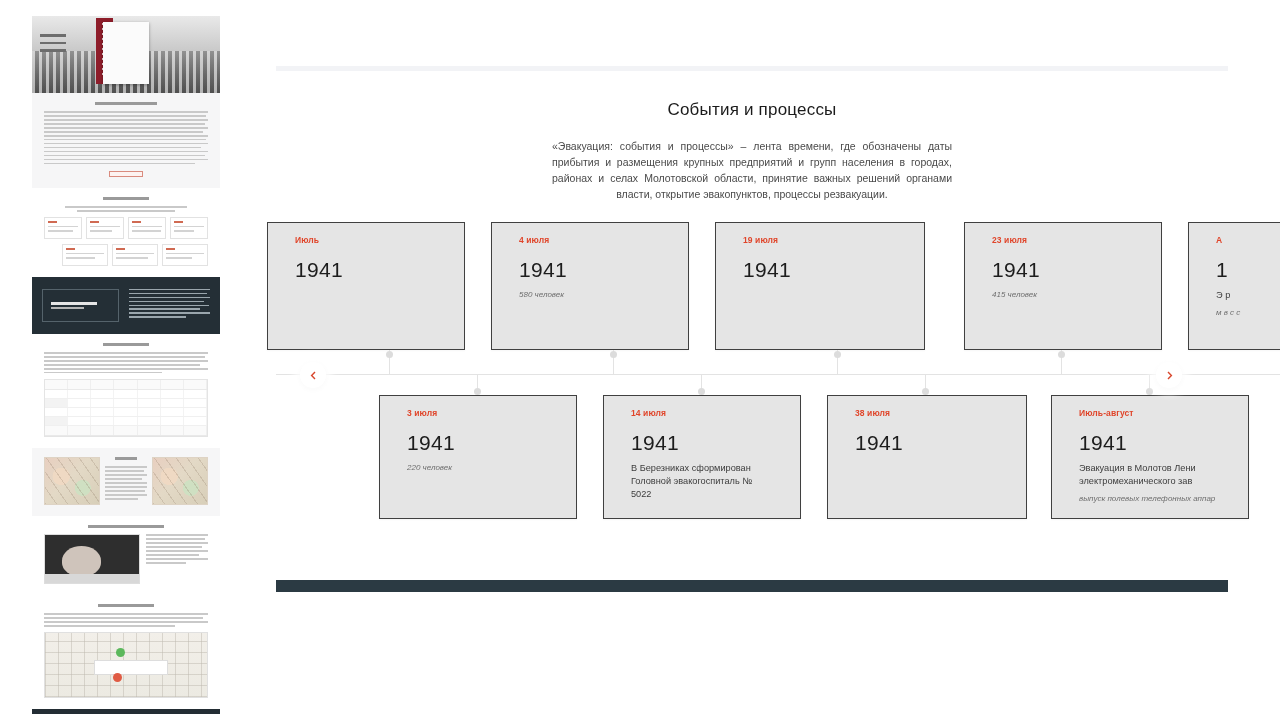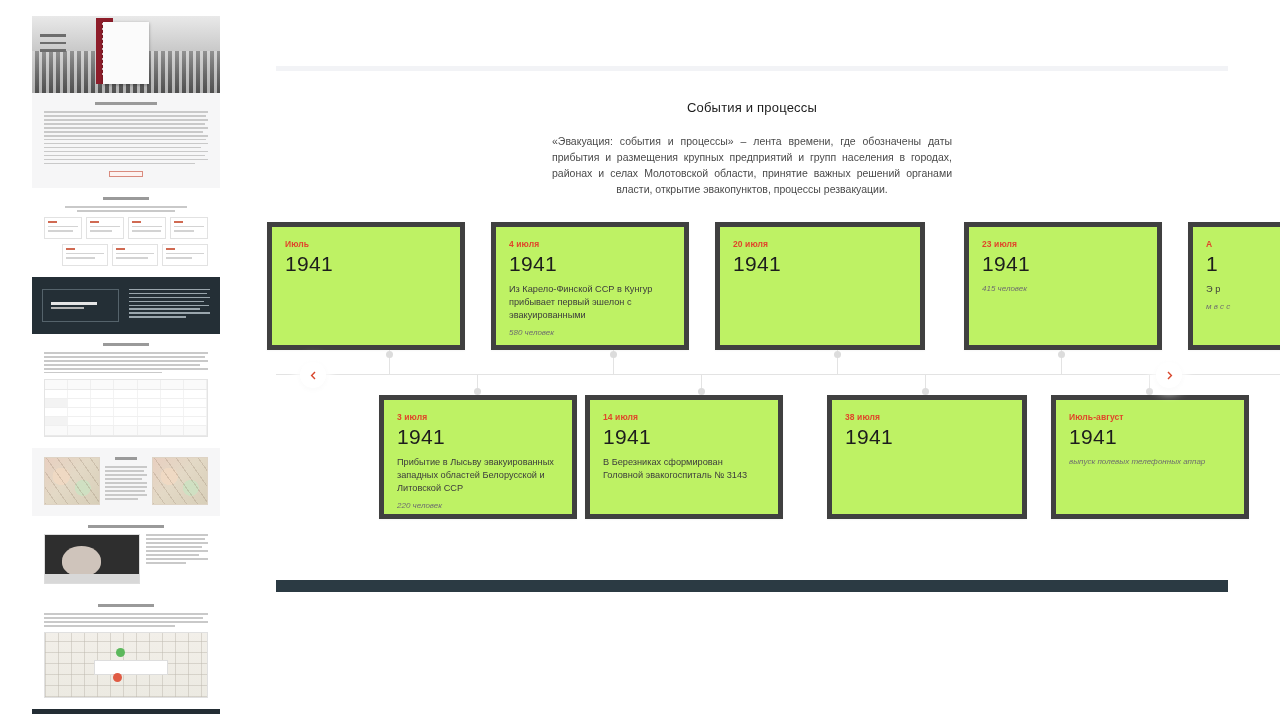--- a/index.html
+++ b/index.html
@@ -106,37 +106,37 @@
   .mm-pin.r{ left:42%; top:62%; background:#e05b44; }
   .mm-bubble{ position:absolute; left:30%; top:42%; width:46%; height:15px; background:#fff; border:1px solid #ddd; }
 
   .mm-footer { height:56px; background:#232d34; display:flex; align-items:center; padding:0 14px; gap:8px; }
 
   
   .content { position:absolute; left:253px; top:0; width:1027px; height:714px; background:#fff; overflow:hidden; }
   .topband { position:absolute; left:23px; top:66px; width:952px; height:5px; background:#f2f3f6; }
 
   .sec-head { position:absolute; left:23px; top:100px; width:952px; text-align:center; }
-  .sec-title { font-size:13px; color:#1b1b1b; font-weight:400; letter-spacing:.2px; }
+  .sec-title { font-size:17px; color:#1b1b1b; font-weight:400; letter-spacing:.2px; }
   .sec-desc {
     width:400px; margin:18px auto 0; font-size:10.5px; line-height:16px;
     color:#4a4a4a; text-align:justify; text-align-last:center;
   }
 
   
   .timeline { position:absolute; left:0; top:222px; width:1027px; height:180px; }
   .axis { position:absolute; left:23px; top:152px; width:1004px; height:1px; background:#e3e3e3; }
 
   .card {
-    position:absolute; background:#bef264; border:5px solid #404040;
-    box-shadow:0 1px 2px rgba(0,0,0,.035); padding:12px 13px 10px;
+    position:absolute; background:#e5e5e5; border:1px solid #404040;
+    box-shadow:0 1px 2px rgba(0,0,0,.035); padding:12px 27px 10px;
     width:198px; height:128px; overflow:hidden;
   }
   .card .c-date { font-size:8.5px; color:#e0452a; font-weight:bold; letter-spacing:.1px; }
-  .card .c-year { font-size:21px; color:#1d1d1d; margin:3px 0 7px; font-weight:400; letter-spacing:.3px; }
+  .card .c-year { font-size:21px; color:#1d1d1d; margin:13px 0 7px; font-weight:400; letter-spacing:.3px; }
   .card .c-text { font-size:9.2px; line-height:13px; color:#3c3c3c; }
   .card .c-note { font-size:8px; line-height:12px; color:#6e6e6e; font-style:italic; margin-top:5px; }
 
   .stem { position:absolute; width:1px; background:#e3e3e3; }
   .dot { position:absolute; width:7px; height:7px; border-radius:50%; background:#dcdcdc; }
 
   .navbtn {
     position:absolute; width:26px; height:26px; border-radius:50%;
     background:#fff; box-shadow:0 0 10px 5px rgba(255,255,255,.95), 0 1px 4px rgba(0,0,0,.10);
     display:flex; align-items:center; justify-content:center; cursor:pointer;
@@ -395,25 +395,24 @@
       <div class="axis"></div>
 
       <div class="card" style="left:14px;  top:0;">
         <div class="c-date">Июль</div>
         <div class="c-year">1941</div>
         <div class="c-note"></div>
       </div>
       <div class="card" style="left:238px; top:0;">
         <div class="c-date">4 июля</div>
         <div class="c-year">1941</div>
-        <div class="c-text">Из Карело-Финской ССР в Кунгур прибывает первый эшелон с эвакуированными</div>
         <div class="c-note">580 человек</div>
       </div>
       <div class="card" style="left:462px; top:0; width:210px;">
-        <div class="c-date">20 июля</div>
+        <div class="c-date">19 июля</div>
         <div class="c-year">1941</div>
         <div class="c-note"></div>
       </div>
       <div class="card" style="left:711px; top:0;">
         <div class="c-date">23 июля</div>
         <div class="c-year">1941</div>
         <div class="c-note">415 человек</div>
       </div>
       <div class="card" style="left:935px; top:0;">
         <div class="c-date">А</div>
@@ -427,37 +426,37 @@
       <div class="stem" style="left:360px; top:128px; height:24px;"></div>
       <div class="dot" style="left:357px; top:129px;"></div>
       <div class="stem" style="left:584px; top:128px; height:24px;"></div>
       <div class="dot" style="left:581px; top:129px;"></div>
       <div class="stem" style="left:808px; top:128px; height:24px;"></div>
       <div class="dot" style="left:805px; top:129px;"></div>
 
       <div class="card" style="left:126px; top:173px; height:124px;">
         <div class="c-date">3 июля</div>
         <div class="c-year">1941</div>
-        <div class="c-text">Прибытие в Лысьву эвакуированных западных областей Белорусской и Литовской ССР</div>
         <div class="c-note">220 человек</div>
       </div>
-      <div class="card" style="left:332px; top:173px; height:124px;">
+      <div class="card" style="left:350px; top:173px; height:124px;">
         <div class="c-date">14 июля</div>
         <div class="c-year">1941</div>
-        <div class="c-text">В Березниках сформирован Головной эвакогоспиталь № 3143</div>
+        <div class="c-text">В Березниках сформирован Головной эвакогоспиталь № 5022</div>
         <div class="c-note"></div>
       </div>
       <div class="card" style="left:574px; top:173px; height:124px; width:200px;">
         <div class="c-date">38 июля</div>
         <div class="c-year">1941</div>
         <div class="c-note"></div>
       </div>
       <div class="card" style="left:798px; top:173px; height:124px;">
         <div class="c-date">Июль-август</div>
         <div class="c-year">1941</div>
+        <div class="c-text">Эвакуация в Молотов Лени электромеханического зав</div>
         <div class="c-note">выпуск полевых телефонных аппар</div>
       </div>
 
       <div class="stem" style="left:224px; top:152px; height:21px;"></div>
       <div class="dot" style="left:221px; top:166px;"></div>
       <div class="stem" style="left:448px; top:152px; height:21px;"></div>
       <div class="dot" style="left:445px; top:166px;"></div>
       <div class="stem" style="left:672px; top:152px; height:21px;"></div>
       <div class="dot" style="left:669px; top:166px;"></div>
       <div class="stem" style="left:896px; top:152px; height:21px;"></div>

